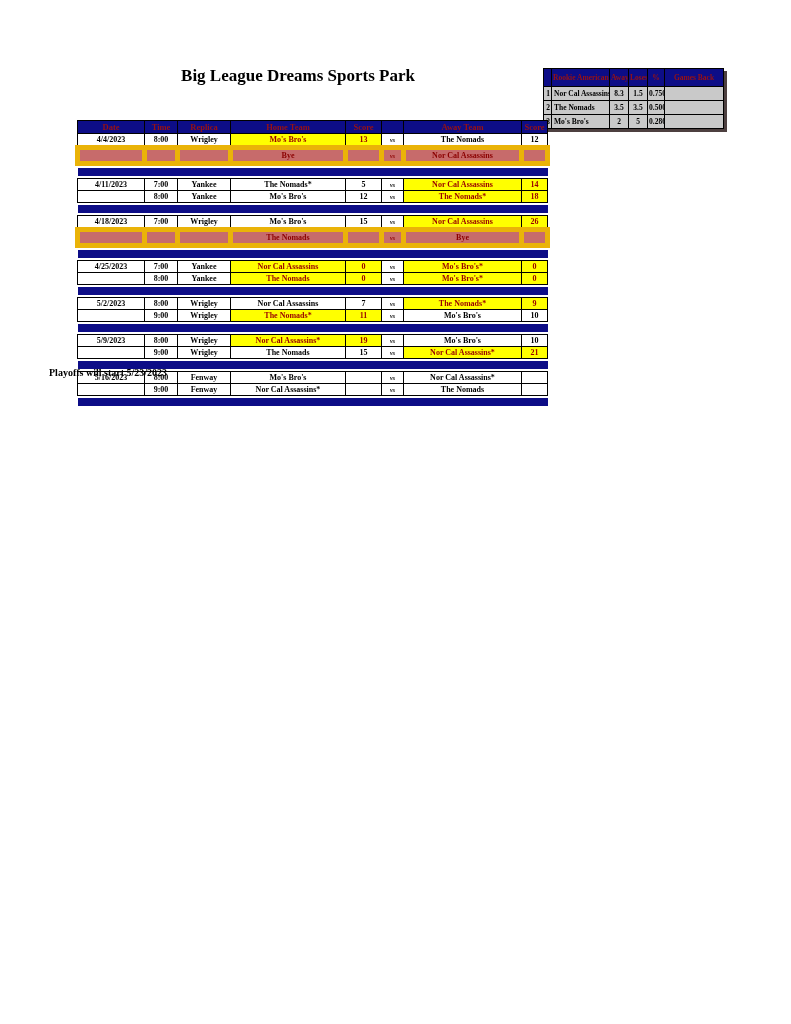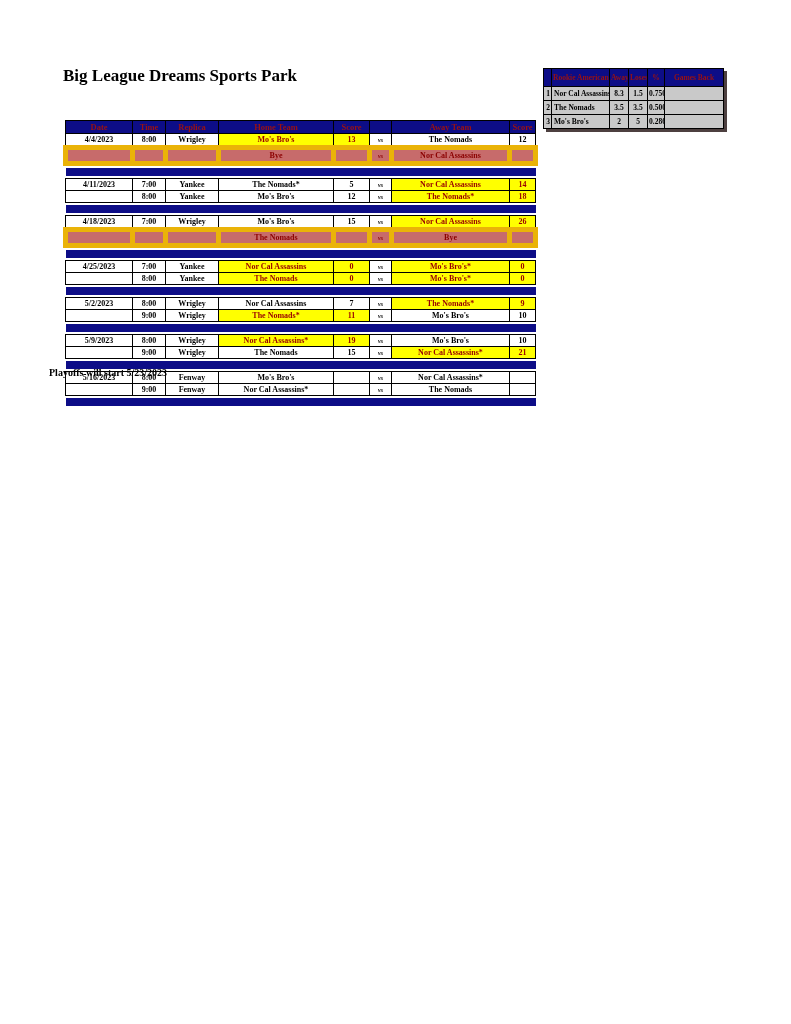--- a/index.html
+++ b/index.html
@@ -10,27 +10,27 @@
     --bye-bg:#c76b6b;
     --bye-text:#8b0000;
     --st-row:#c9c9c9;
   }
   html,body{margin:0;padding:0;}
   body{
     width:791px;height:1024px;background:#ffffff;position:relative;overflow:hidden;
     font-family:"Liberation Serif","DejaVu Serif",serif;color:#000;
   }
   
-  .title-block{position:absolute;left:63px;top:66px;width:470px;text-align:left;}
+  .title-block{position:absolute;left:63px;top:66px;width:470px;text-align:center;}
   .title-main{font-size:17px;font-weight:bold;line-height:20px;}
   .title-sub{font-size:12.5px;font-weight:bold;line-height:16px;}
   .title-note{font-size:9px;font-weight:bold;font-style:italic;line-height:12px;}
   
   .sched{
-    position:absolute;left:63px;top:120px;width:470px;
+    position:absolute;left:75px;top:120px;width:470px;
     border-collapse:collapse;table-layout:fixed;
   }
   .sched th,.sched td{
     padding:0;margin:0;text-align:center;vertical-align:middle;
     font-weight:bold;font-size:8px;line-height:10px;overflow:hidden;white-space:nowrap;
   }
   .sched th{
     background:var(--navy);color:var(--hdr-text);
     height:12px;border:1px solid #000;font-size:8.5px;
   }

